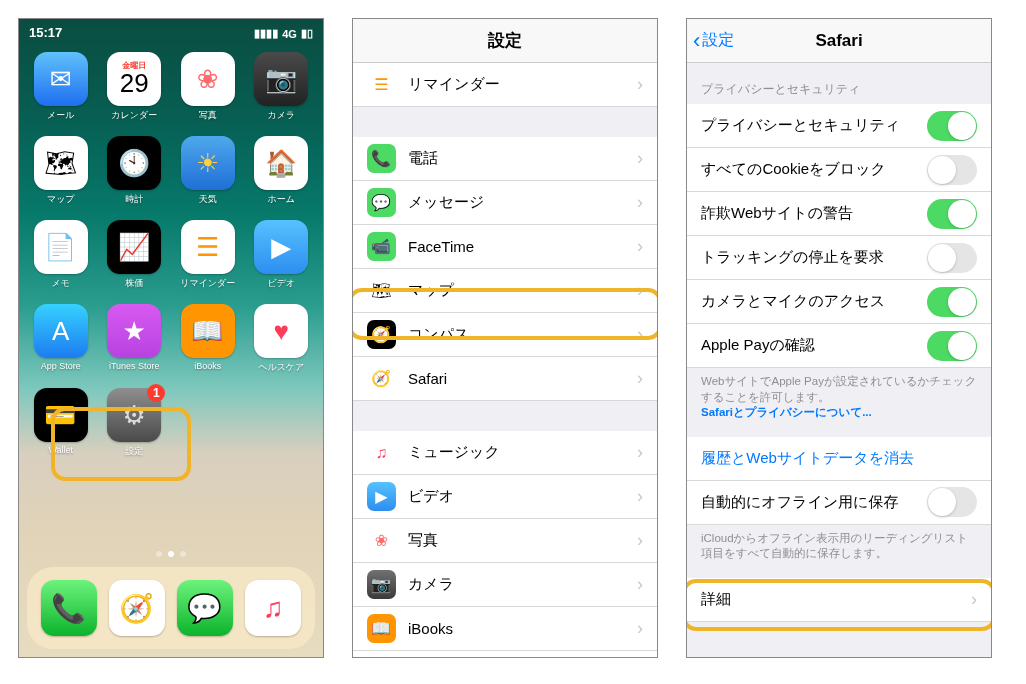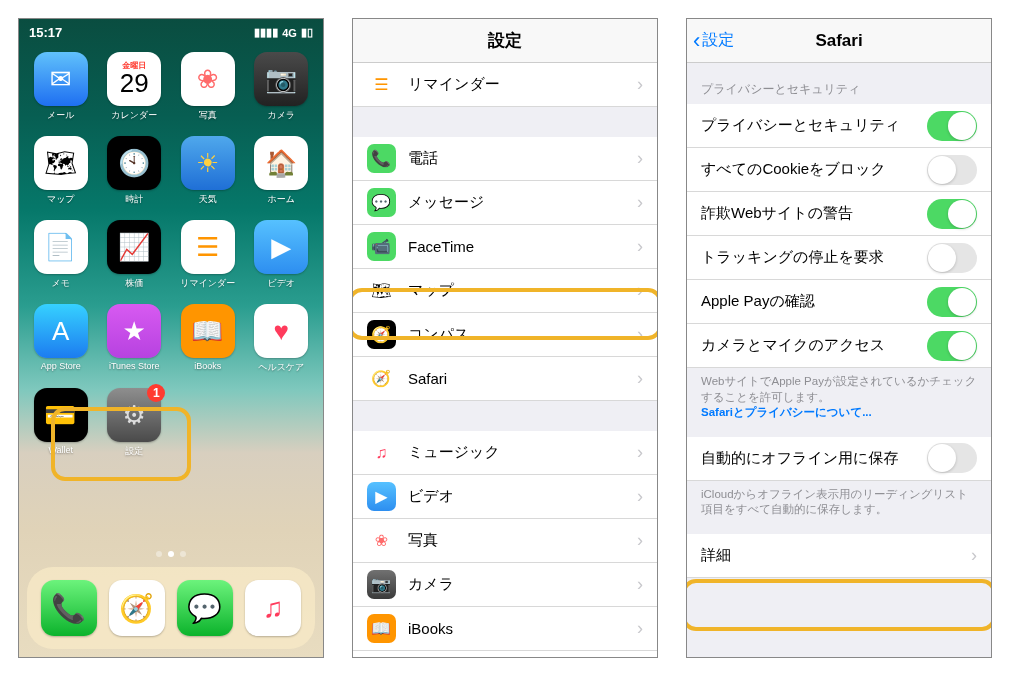--- a/index.html
+++ b/index.html
@@ -31,20 +31,21 @@
     #d8cfbf 68%, #e0d3b8 80%, #e8dcc0 100%);
 }
 .statusbar {
   position: relative;
   display: flex;
   justify-content: space-between;
   padding: 6px 10px 2px;
   color: #fff;
   font-size: 13px;
   font-weight: 600;
+  align-items: flex-end;
 }
 .status-right { display: flex; align-items: center; gap: 4px; font-size: 11px; }
 .app-grid {
   position: relative;
   display: grid;
   grid-template-columns: repeat(4, 1fr);
   gap: 14px 6px;
   padding: 10px 8px;
 }
 .app {
@@ -465,29 +466,32 @@
       </div>
       <div class="row">
         <span class="row-label">詐欺Webサイトの警告</span>
         <div class="switch on"></div>
       </div>
       <div class="row">
         <span class="row-label">トラッキングの停止を要求</span>
         <div class="switch off"></div>
       </div>
       <div class="row">
+        <span class="row-label">カメラとマイクのアクセス</span>
+        <div class="switch on"></div>
+      </div>
+      <div class="row">
         <span class="row-label">Apple Payの確認</span>
         <div class="switch on"></div>
       </div>
-      <div class="row">
-        <span class="row-label">カメラとマイクのアクセス</span>
-        <div class="switch on"></div>
-      </div>
       <div class="section-footer">WebサイトでApple Payが設定されているかチェックすることを許可します。<br><span class="link">Safariとプライバシーについて...</span></div>
       <div style="height: 12px;"></div>
+      <div class="row">
+        <span class="row-label blue">履歴とWebサイトデータを消去</span>
+      </div>
       <div class="row">
         <span class="row-label">自動的にオフライン用に保存</span>
         <div class="switch off"></div>
       </div>
       <div class="section-footer">iCloudからオフライン表示用のリーディングリスト項目をすべて自動的に保存します。</div>
       <div style="height: 12px;"></div>
       <div class="row">
         <span class="row-label">詳細</span>
         <span class="chevron">›</span>
       </div>

